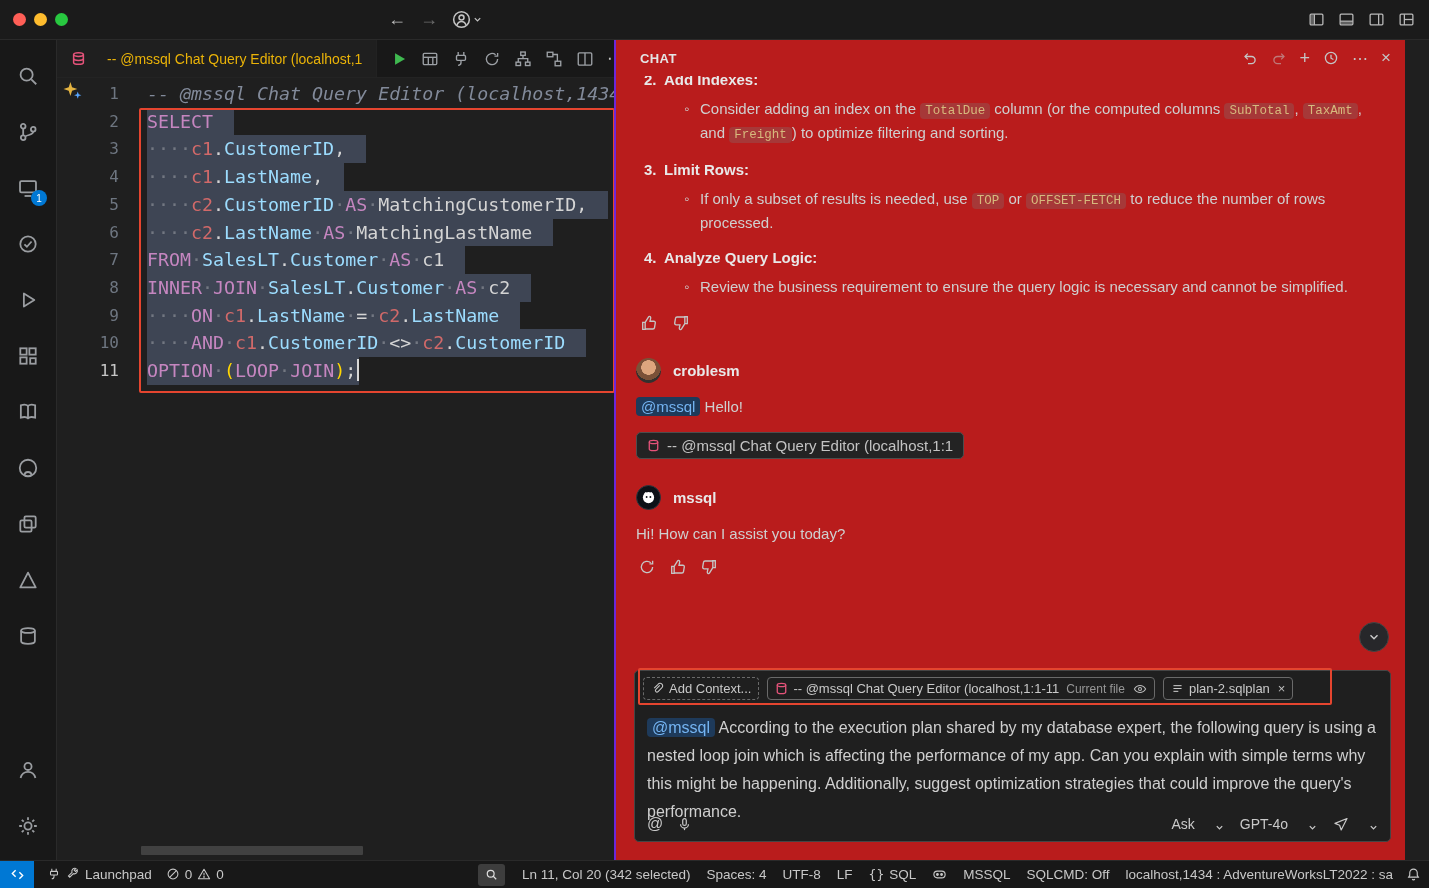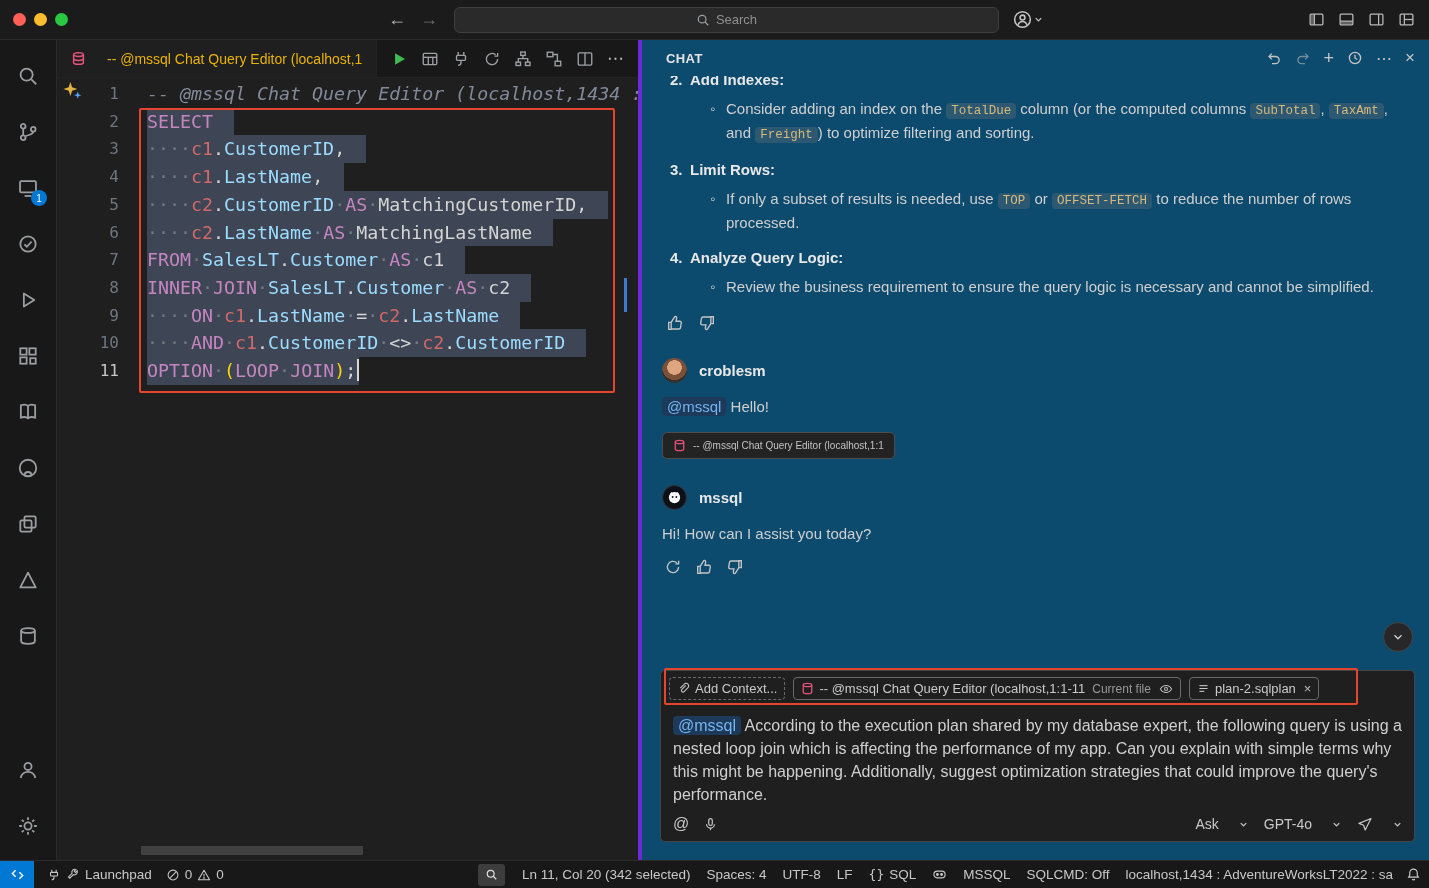--- a/index.html
+++ b/index.html
@@ -47,21 +47,21 @@
 .tok-br{color:#ffd602}
 .tok-ws{color:rgba(235,235,235,.3)}
 .cursor{display:inline-block;width:2px;height:22px;background:#d7d7d7;vertical-align:text-bottom;margin-left:1px}
 .red-box{position:absolute;border:2px solid #e5452f;border-radius:2px;pointer-events:none}
 .red-box.editor{left:82px;top:30px;width:476px;height:285px}
 .sparkle{position:absolute;left:5px;top:3px}
 .hscroll{position:absolute;left:84px;bottom:5px;width:222px;height:9px;background:rgba(121,121,121,.38);border-radius:1px}
 .vscroll{position:absolute;top:0;bottom:0;right:0;width:14px}
 .ov-mark{position:absolute;right:11px;top:200px;width:3px;height:34px;background:#3d7bd0}
 
-.chat-panel{position:absolute;top:40px;bottom:28px;left:638px;width:791px;background:#0c4a6e;border-left:4px solid #6d28d9}
+.chat-panel{position:absolute;top:40px;bottom:28px;left:614px;width:791px;background:#b91c1c;border-left:2px solid #6d28d9}
 .chat-header{height:36px;display:flex;align-items:center;padding:0 14px 0 24px}
 .chat-title{font-size:13px;font-weight:bold;letter-spacing:.4px;color:#e4e4e4}
 .chat-actions{margin-left:auto;display:flex;align-items:center;gap:13px;color:#c5c5c5;font-size:16px}
 .chat-body{position:absolute;top:36px;left:0;right:0;bottom:190px;padding:0 20px;overflow:hidden;font-size:15px;line-height:22px;color:#cfcfcf}
 .chat-list{padding-left:8px}
 .chat-li{display:flex;margin-bottom:13px}
 .chat-li:first-child{margin-top:-7px}
 .li-num{width:20px;flex:none;font-weight:bold;color:#e8e8e8}
 .li-title{font-weight:bold;color:#e8e8e8}
 .li-bullet{display:flex;margin-top:7px}
@@ -69,67 +69,60 @@
 .bullet-text{flex:1}
 .code-chip{background:rgba(121,121,121,.3);color:#d7ba7d;font-family:Liberation Mono, monospace;font-size:12.5px;border-radius:4px;padding:1px 5px;white-space:nowrap}
 .feedback-row{display:flex;gap:14px;margin:16px 0 0 4px;color:#c5c5c5}
 .turn-head{display:flex;align-items:center;gap:12px;margin-top:26px}
 .avatar{width:25px;height:25px;border-radius:50%;flex:none}
 .avatar.user{background:radial-gradient(circle at 50% 38%,#dda67e 0 36%,#7a5138 37% 62%,#33302e 63%)}
 .avatar.bot{background:#0d1117;border:1px solid #30363d;display:flex;align-items:center;justify-content:center}
 .turn-name{font-weight:bold;color:#e8e8e8}
 .turn-msg{margin-top:13px}
 .mention{background:#1e3a5a;color:#74b4f2;border-radius:4px;padding:1px 5px}
-.attach-chip{display:inline-flex;align-items:center;gap:7px;margin-top:14px;height:27px;padding:0 10px;border:1px solid #4d4d4d;border-radius:5px;background:#232323;font-size:10px;color:#c3c3c3;white-space:nowrap}
+.attach-chip{display:inline-flex;align-items:center;gap:7px;margin-top:14px;height:27px;padding:0 10px;border:1px solid #4d4d4d;border-radius:5px;background:#232323;font-size:15px;color:#c3c3c3;white-space:nowrap}
 .msg-actions{display:flex;gap:13px;margin-top:13px;margin-left:2px;color:#c5c5c5}
 .scrolldown{position:absolute;top:582px;right:16px;width:30px;height:30px;border-radius:50%;background:#27272a;border:1px solid #454545;display:flex;align-items:center;justify-content:center;color:#ccc}
 
 .chat-input{position:absolute;left:18px;right:14px;bottom:18px;height:172px;border:1px solid #454545;border-radius:5px;background:#1f1f1f}
 .red-box.context{left:3px;top:-3px;width:694px;height:37px;z-index:5}
 .chips-row{display:flex;align-items:center;gap:8px;padding:6px 8px}
 .chip{display:inline-flex;align-items:center;gap:5px;height:23px;padding:0 7px;border:1px solid #6a6a6a;border-radius:4px;font-size:13px;color:#c9c9c9;white-space:nowrap}
 .chip.dashed{border-style:dashed}
 .chip .suffix{color:#979797;font-size:12px;margin-left:2px}
 .chip .x{margin-left:3px;color:#bdbdbd}
-.input-text{padding:8px 12px 0;line-height:23px;color:#cfcfcf}
+.input-text{padding:8px 12px 0;line-height:28px;color:#cfcfcf}
 .input-toolbar{position:absolute;left:0;right:0;bottom:0;height:34px;display:flex;align-items:center;padding:0 12px;color:#c9c9c9}
 .itb-left{display:flex;align-items:center;gap:14px}
 .at-glyph{font-size:16px}
 .itb-right{margin-left:auto;display:flex;align-items:center;gap:16px;font-size:14px}
-.ddl{display:flex;align-items:center;gap:20px}
+.ddl{display:flex;align-items:flex-end;gap:20px}
 
 .statusbar{position:absolute;bottom:0;left:0;right:0;height:28px;background:#181818;border-top:1px solid #2a2a2a;display:flex;align-items:center;font-size:13.5px;color:#c8c8c8}
 .sb-remote{width:34px;height:100%;background:#0078d4;color:#fff;display:flex;align-items:center;justify-content:center;flex:none}
-.sb-item{display:flex;align-items:center;gap:5px;padding:0 7px;height:100%}
+.sb-item{display:flex;align-items:flex-start;gap:5px;padding:0 7px;height:100%}
 .sb-left{display:flex;align-items:center;margin-left:6px}
 .sb-right{margin-left:auto;display:flex;align-items:center;gap:2px;padding-right:8px}
 .zoom-box{width:27px;height:22px;background:#3d3d3d;border-radius:3px;display:flex;align-items:center;justify-content:center;margin-right:8px;color:#ddd}
 .braces{font-family:"DejaVu Sans Mono",monospace;font-size:13px}
 </style>
 </head>
 <body>
 
 <div id="app">
 
   <header class="titlebar">
     <div class="traffic">
       <span class="t-red"></span>
       <span class="t-yellow"></span>
       <span class="t-green"></span>
     </div>
     <div class="nav-arrows">
       <span>←</span>
       <span class="fwd">→</span>
-    </div>
-    <div class="searchbox">
-      <svg class="icon" width="14" height="14" viewBox="0 0 16 16" fill="none" stroke="currentColor" stroke-width="1.4">
-          <circle cx="7" cy="7" r="4.4"></circle>
-          <line x1="10.4" y1="10.4" x2="14" y2="14"></line>
-        </svg>
-      <span>Search</span>
     </div>
     <div class="account">
       <svg width="19" height="19" viewBox="0 0 16 16" fill="none" stroke="currentColor" stroke-width="1.3">
           <circle cx="8" cy="8" r="6.6"></circle>
           <circle cx="8" cy="6.4" r="2.1"></circle>
           <path d="M4.2 12.6c.7-2 2.1-3 3.8-3s3.1 1 3.8 3"></path>
         </svg>
       <svg width="9" height="9" viewBox="0 0 10 10" fill="none" stroke="currentColor" stroke-width="1.4">
           <polyline points="2,3.5 5,6.5 8,3.5"></polyline>
         </svg>

